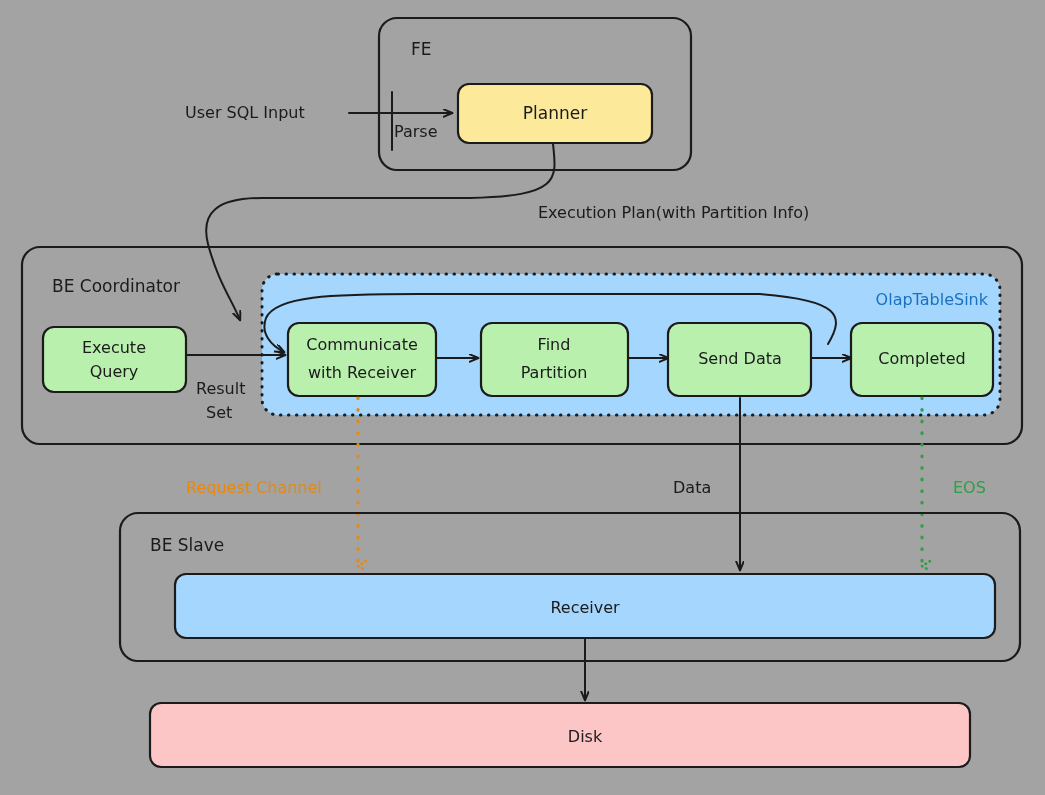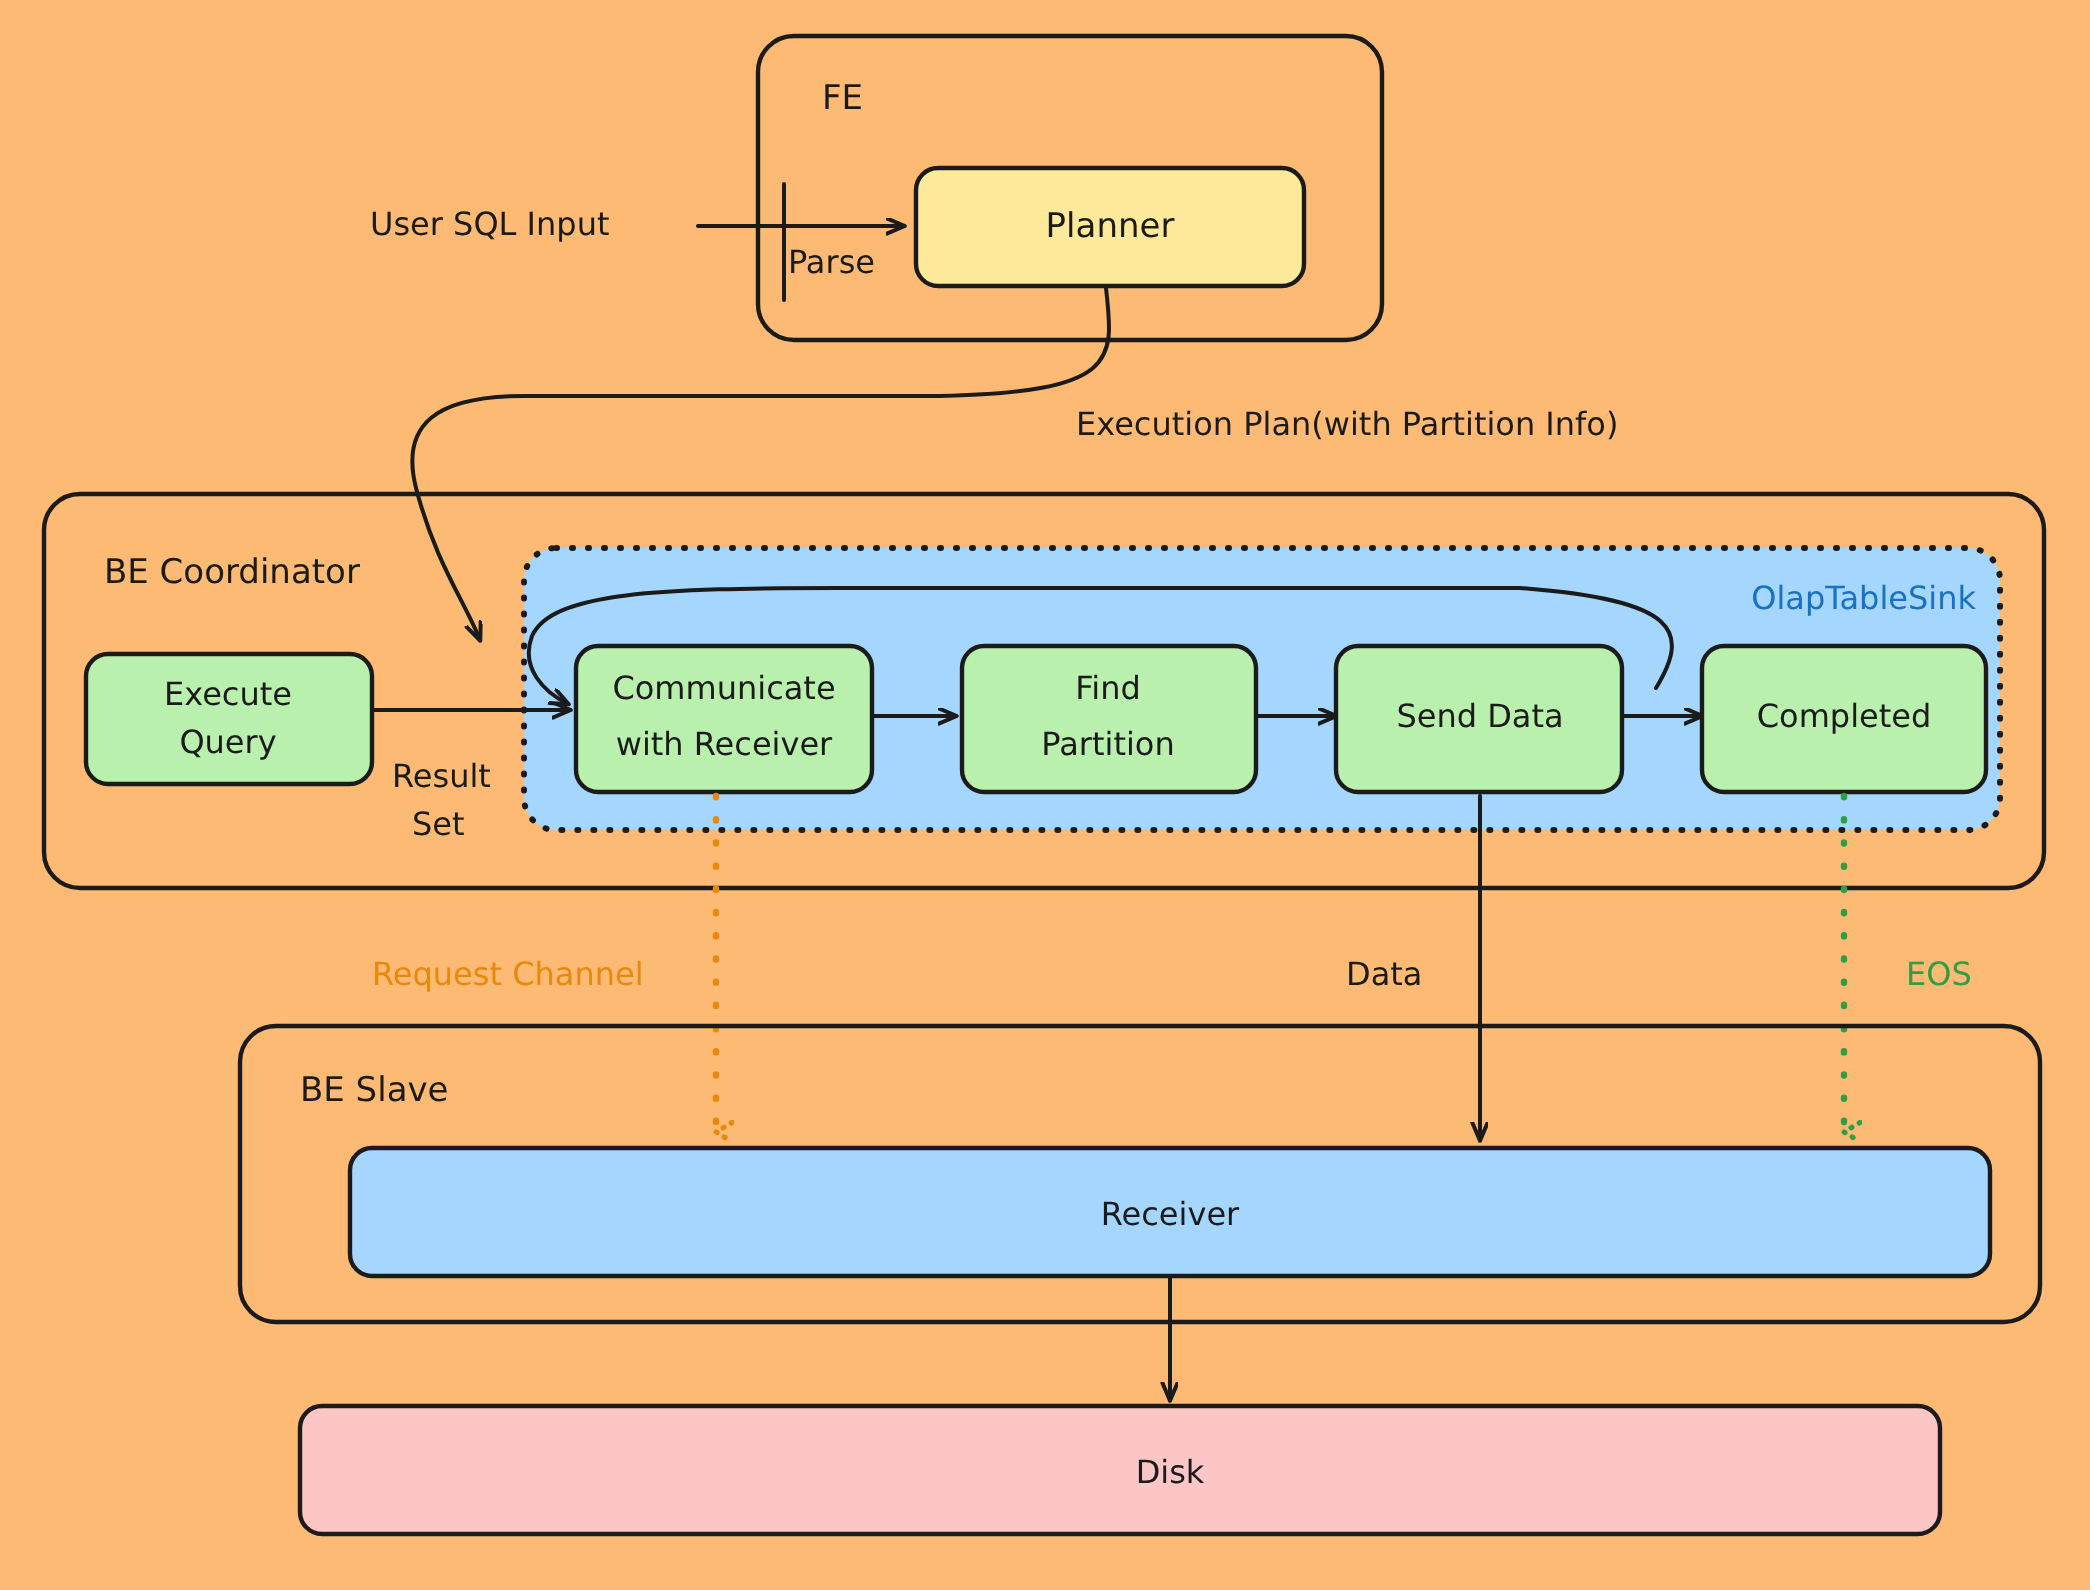--- a/index.html
+++ b/index.html
@@ -7,21 +7,21 @@
     padding: 0;
     background: #ffffff;
   }
   body {
     font-family: "DejaVu Sans", sans-serif;
   }
   #canvas-root {
     position: relative;
     width: 1045px;
     height: 795px;
-    background: #fdba74;
+    background: #a3a3a3;
     overflow: hidden;
   }
   svg#diagram {
     position: absolute;
     left: 0;
     top: 0;
     width: 1045px;
     height: 795px;
   }
   .dlabel {

